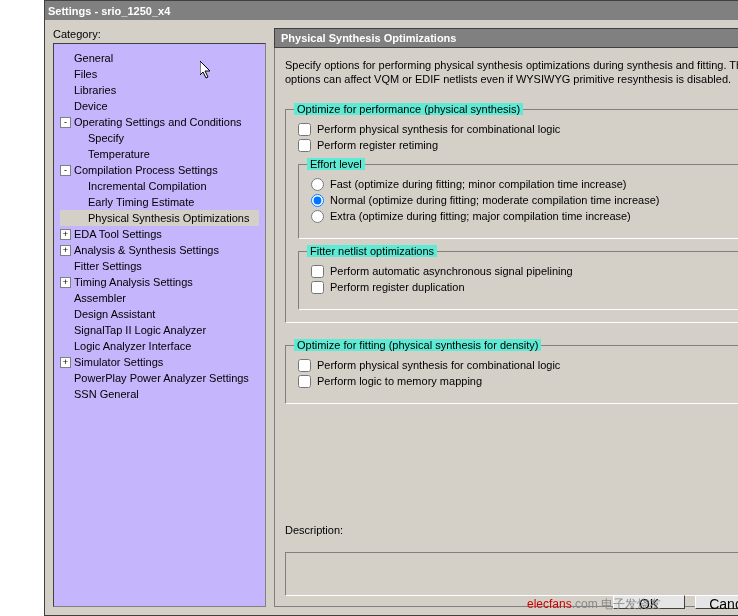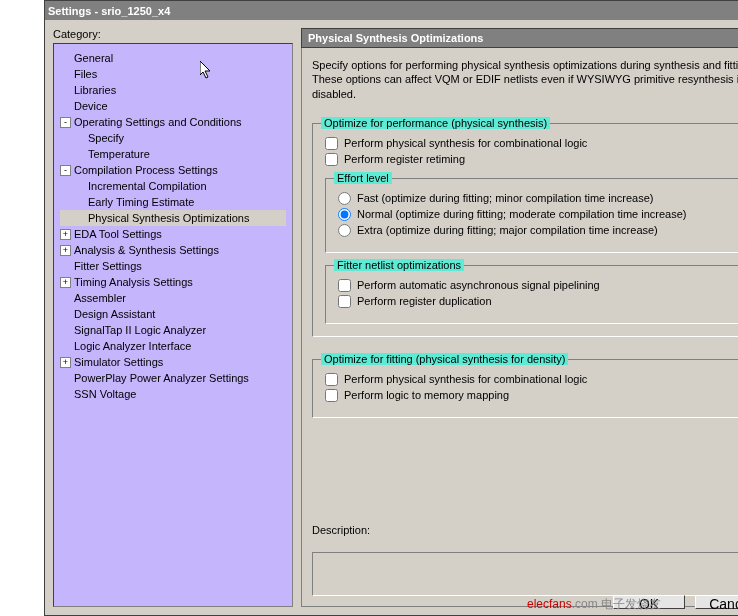--- a/index.html
+++ b/index.html
@@ -2,21 +2,21 @@
 <html><head>
 <meta charset="utf-8">
 <style>
 * { box-sizing: border-box; margin: 0; padding: 0; }
 body { font-family: Tahoma, Arial, sans-serif; font-size: 11px; background: #fff; width: 738px; height: 616px; overflow: hidden; }
 .window { width: 738px; height: 616px; background: #d4d0c8; border: 1px solid #404040; position: relative; margin-left: 44px; }
 .titlebar { height: 19px; background: linear-gradient(#808080, #808080); color: #fff; display: flex; align-items: center; padding: 0 3px; justify-content: space-between; }
 .titlebar-text { font-size: 11px; font-weight: bold; }
 .close-btn { width: 16px; height: 14px; background: #d4d0c8; border: 1px solid #fff; border-right-color: #404040; border-bottom-color: #404040; color: #000; font-size: 10px; display: flex; align-items: center; justify-content: center; font-family: Arial; font-weight: bold; cursor: pointer; }
 .content { display: flex; padding: 8px; gap: 8px; height: calc(100% - 19px); }
-.left-panel { width: 240px; display: flex; flex-direction: column; }
+.left-panel { width: 213px; display: flex; flex-direction: column; }
 .category-label { font-size: 11px; margin-bottom: 3px; }
 .tree-container { flex: 1; background: #c4b5fd; border: 1px solid #808080; border-top-color: #404040; border-left-color: #404040; overflow-y: auto; padding: 6px; }
 .tree-item { display: flex; align-items: center; height: 16px; font-size: 11px; cursor: pointer; white-space: nowrap; }
 .tree-item.selected { background: #d4d0c8; }
 .tree-toggle { width: 11px; height: 11px; border: 1px solid #808080; background: #fff; display: inline-flex; align-items: center; justify-content: center; font-size: 9px; line-height: 1; margin-right: 3px; cursor: pointer; }
 .tree-spacer { display: inline-block; width: 14px; }
 .right-panel { flex: 1; display: flex; flex-direction: column; }
 .panel-header { background: #808080; color: #fff; font-weight: bold; font-size: 11px; padding: 3px 6px; border: 1px solid #404040; }
 .panel-body { flex: 1; border: 1px solid #808080; border-top: none; background: #d4d0c8; padding: 10px; display: flex; flex-direction: column; gap: 16px; overflow-y: auto; }
 .intro-text { font-size: 11px; line-height: 1.3; }
@@ -133,21 +133,21 @@
           <div class="tree-item">
             <span class="tree-toggle">+</span>
             <span>Simulator Settings</span>
           </div>
           <div class="tree-item">
             <span class="tree-spacer"></span>
             <span>PowerPlay Power Analyzer Settings</span>
           </div>
           <div class="tree-item">
             <span class="tree-spacer"></span>
-            <span>SSN Voltage</span>
+            <span>SSN General</span>
           </div>
         </div>
     </div>
     <div class="right-panel">
       <div class="panel-header">Physical Synthesis Optimizations</div>
       <div class="panel-body">
         <div class="intro-text">Specify options for performing physical synthesis optimizations during synthesis and fitting. These options can affect VQM or EDIF netlists even if WYSIWYG primitive resynthesis is disabled.</div>
 
         <div class="fieldset">
           <div class="fieldset-legend">Optimize for performance (physical synthesis)</div>

